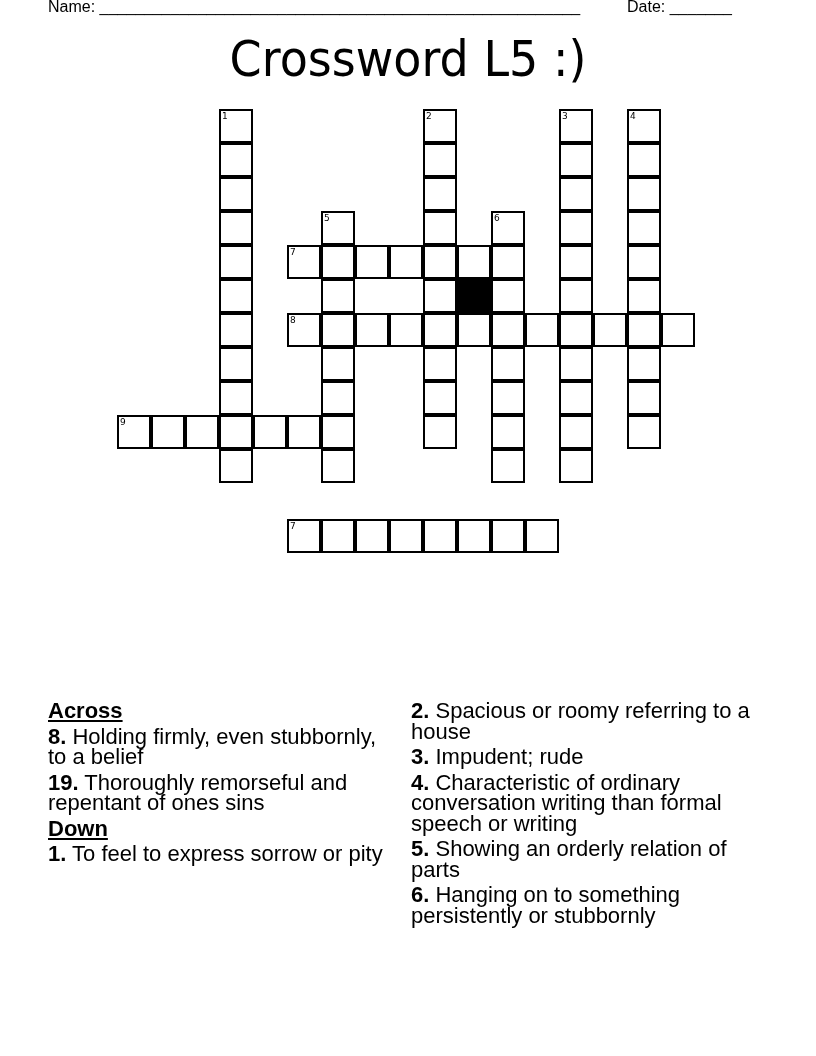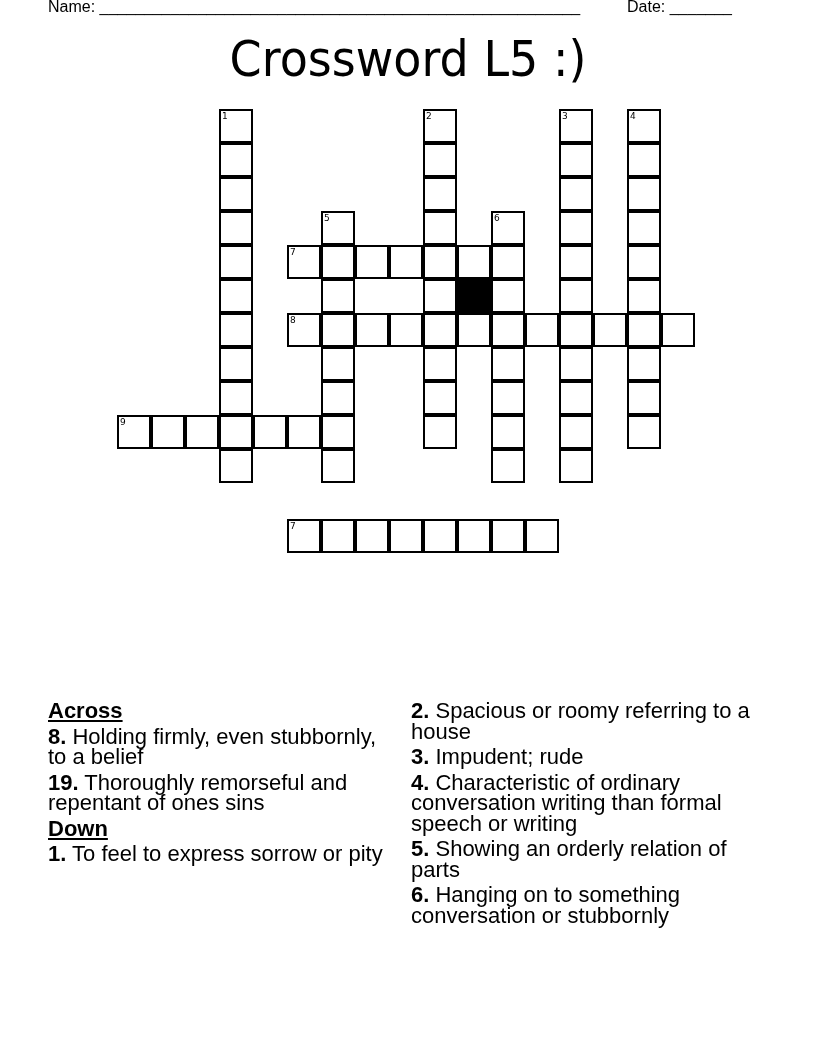--- a/index.html
+++ b/index.html
@@ -152,14 +152,14 @@
   <div class="clue"><b>19.</b><span> Thoroughly remorseful and repentant of ones sins</span></div>
   <div class="clue-head">Down</div>
   <div class="clue"><b>1.</b><span> To feel to express sorrow or pity</span></div>
 </div>
 
 <div class="clues right">
   <div class="clue"><b>2.</b><span> Spacious or roomy referring to a house</span></div>
   <div class="clue"><b>3.</b><span> Impudent; rude</span></div>
   <div class="clue"><b>4.</b><span> Characteristic of ordinary conversation writing than formal speech or writing</span></div>
   <div class="clue"><b>5.</b><span> Showing an orderly relation of parts</span></div>
-  <div class="clue"><b>6.</b><span> Hanging on to something conversation or stubbornly</span></div>
+  <div class="clue"><b>6.</b><span> Hanging on to something persistently or stubbornly</span></div>
 </div>
 
 </body></html>

